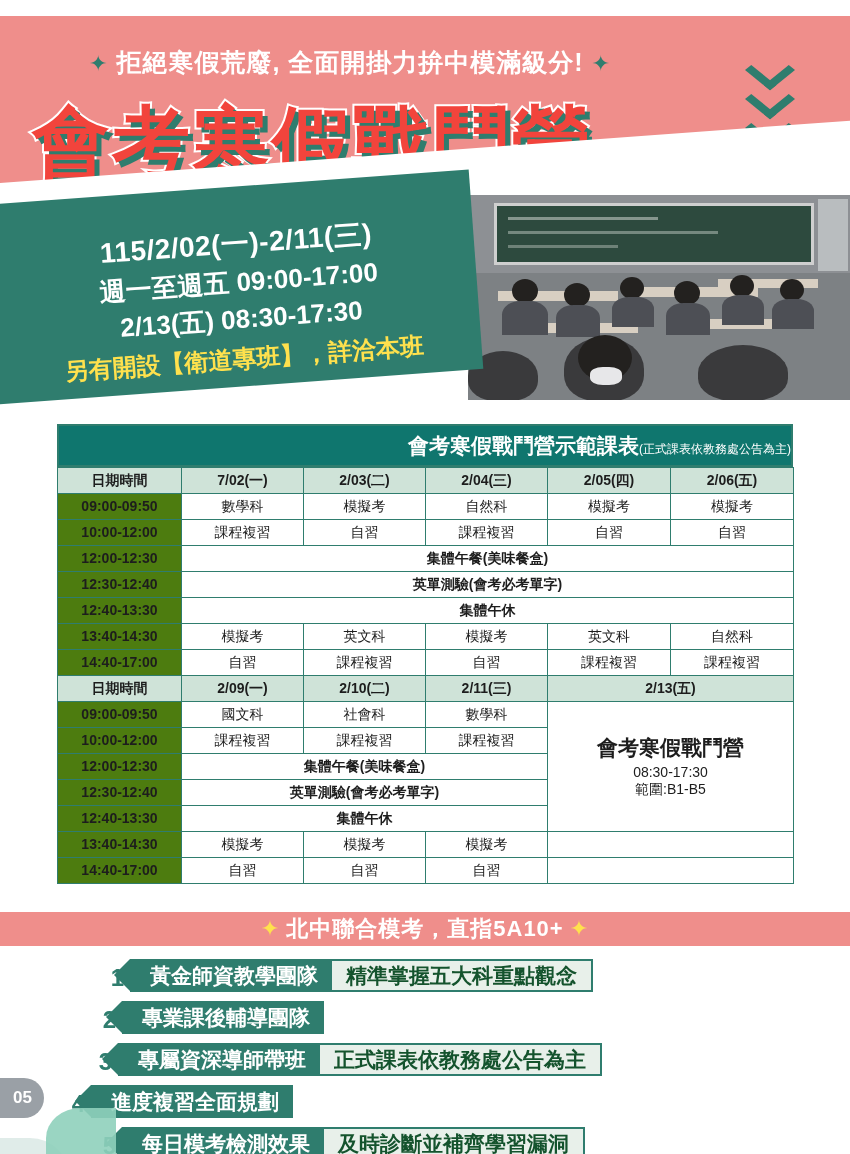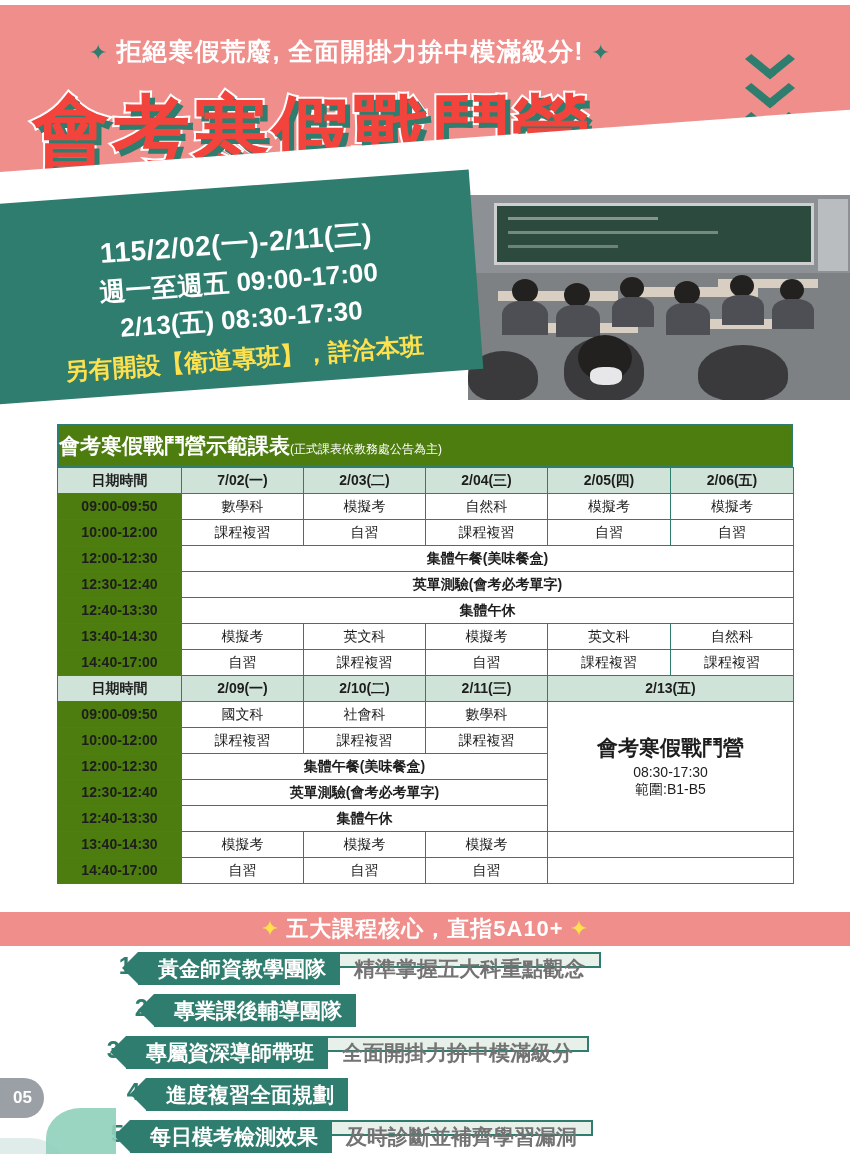--- a/index.html
+++ b/index.html
@@ -12,21 +12,21 @@
   .page {
     position: relative;
     width: 850px; height: 1154px;
     background: #ffffff;
     overflow: hidden;
   }
 
   
   .top-banner {
     position: absolute;
-    left: 0; top: 5px;
+    left: 0; top: 16px;
     width: 850px; height: 200px;
     background: #ef8e8b;
     overflow: hidden;
   }
   .top-banner .diag {
     position: absolute;
     left: -40px; top: 170px;
     width: 960px; height: 120px;
     background: #ffffff;
     transform: rotate(-4.2deg);
@@ -123,23 +123,23 @@
   .ph-mask  { position:absolute; background:#e7e7e9; border-radius:40%; }
   .ph-win   { position:absolute; left:350px; top:4px; width:30px; height:72px; background:#b9bdbf; }
 
   
   .tt-wrap {
     position: absolute;
     left: 57px; top: 424px;
     width: 736px;
   }
   .tt-title {
-    background: #4d7c0f;
-    color: #ffffff;
-    text-align: left;
+    background: #0f766e;
+    color: #ffffff;
+    text-align: right;
     font-weight: bold;
     font-size: 21px;
     padding: 6px 0 5px 0;
     border: 2px solid #2f7d6e;
     white-space: nowrap;
   }
   .tt-title .sub { font-size: 12px; font-weight: normal; }
   table.tt {
     width: 736px;
     border-collapse: collapse;
@@ -178,25 +178,24 @@
   .core-banner .star { color: #ffe14d; padding: 0 6px; }
 
   
   .features {
     position: absolute;
     left: 0; top: 952px;
     width: 850px;
   }
   .frow {
     display: flex;
-    align-items: flex-start;
+    align-items: flex-end;
     justify-content: flex-start;
     height: 40px;
     margin-bottom: 2px;
-    margin-left: 8px;
   }
   .fnum {
     width: 34px;
     text-align: right;
     font-size: 24px;
     font-weight: bold;
     color: #2f7d6e;
     padding-right: 6px;
   }
   .ftag {
@@ -216,24 +215,24 @@
     left: -16px; top: 0;
     width: 0; height: 0;
     border-top: 16.5px solid transparent;
     border-bottom: 16.5px solid transparent;
     border-right: 16px solid #2f7d6e;
   }
   .fdesc {
     background: #e8f0ea;
     border: 2px solid #2f7d6e;
     border-left: none;
-    color: #737373;
+    color: #14532d;
     font-size: 21px;
     font-weight: bold;
-    height: 16px;
+    height: 33px;
     line-height: 29px;
     padding: 0 14px;
     white-space: nowrap;
   }
 
   
   .pagenum-wrap {
     position: absolute;
     left: 0; bottom: 0;
     width: 120px; height: 90px;
@@ -444,39 +443,39 @@
           <td>自習</td>
           <td>自習</td>
           <td>自習</td>
           <td colspan="2"></td>
         </tr>
       </tbody>
     </table>
   </div>
 
   <div class="core-banner">
-    <span class="star">✦</span><span>五大課程核心，直指5A10+</span><span class="star">✦</span>
+    <span class="star">✦</span><span>北中聯合模考，直指5A10+</span><span class="star">✦</span>
   </div>
 
   <div class="features">
     <div class="frow" style="padding-left:96px;">
       <div class="fnum">1</div>
       <div class="ftag">黃金師資教學團隊</div>
       <div class="fdesc">精準掌握五大科重點觀念</div>
     </div>
-    <div class="frow" style="padding-left:112px;">
+    <div class="frow" style="padding-left:88px;">
       <div class="fnum">2</div>
       <div class="ftag">專業課後輔導團隊</div>
     </div>
     <div class="frow" style="padding-left:84px;">
       <div class="fnum">3</div>
       <div class="ftag">專屬資深導師帶班</div>
-      <div class="fdesc">全面開掛力拚中模滿級分</div>
-    </div>
-    <div class="frow" style="padding-left:104px;">
+      <div class="fdesc">正式課表依教務處公告為主</div>
+    </div>
+    <div class="frow" style="padding-left:57px;">
       <div class="fnum">4</div>
       <div class="ftag">進度複習全面規劃</div>
     </div>
     <div class="frow" style="padding-left:88px;">
       <div class="fnum">5</div>
       <div class="ftag">每日模考檢測效果</div>
       <div class="fdesc">及時診斷並補齊學習漏洞</div>
     </div>
   </div>
 

